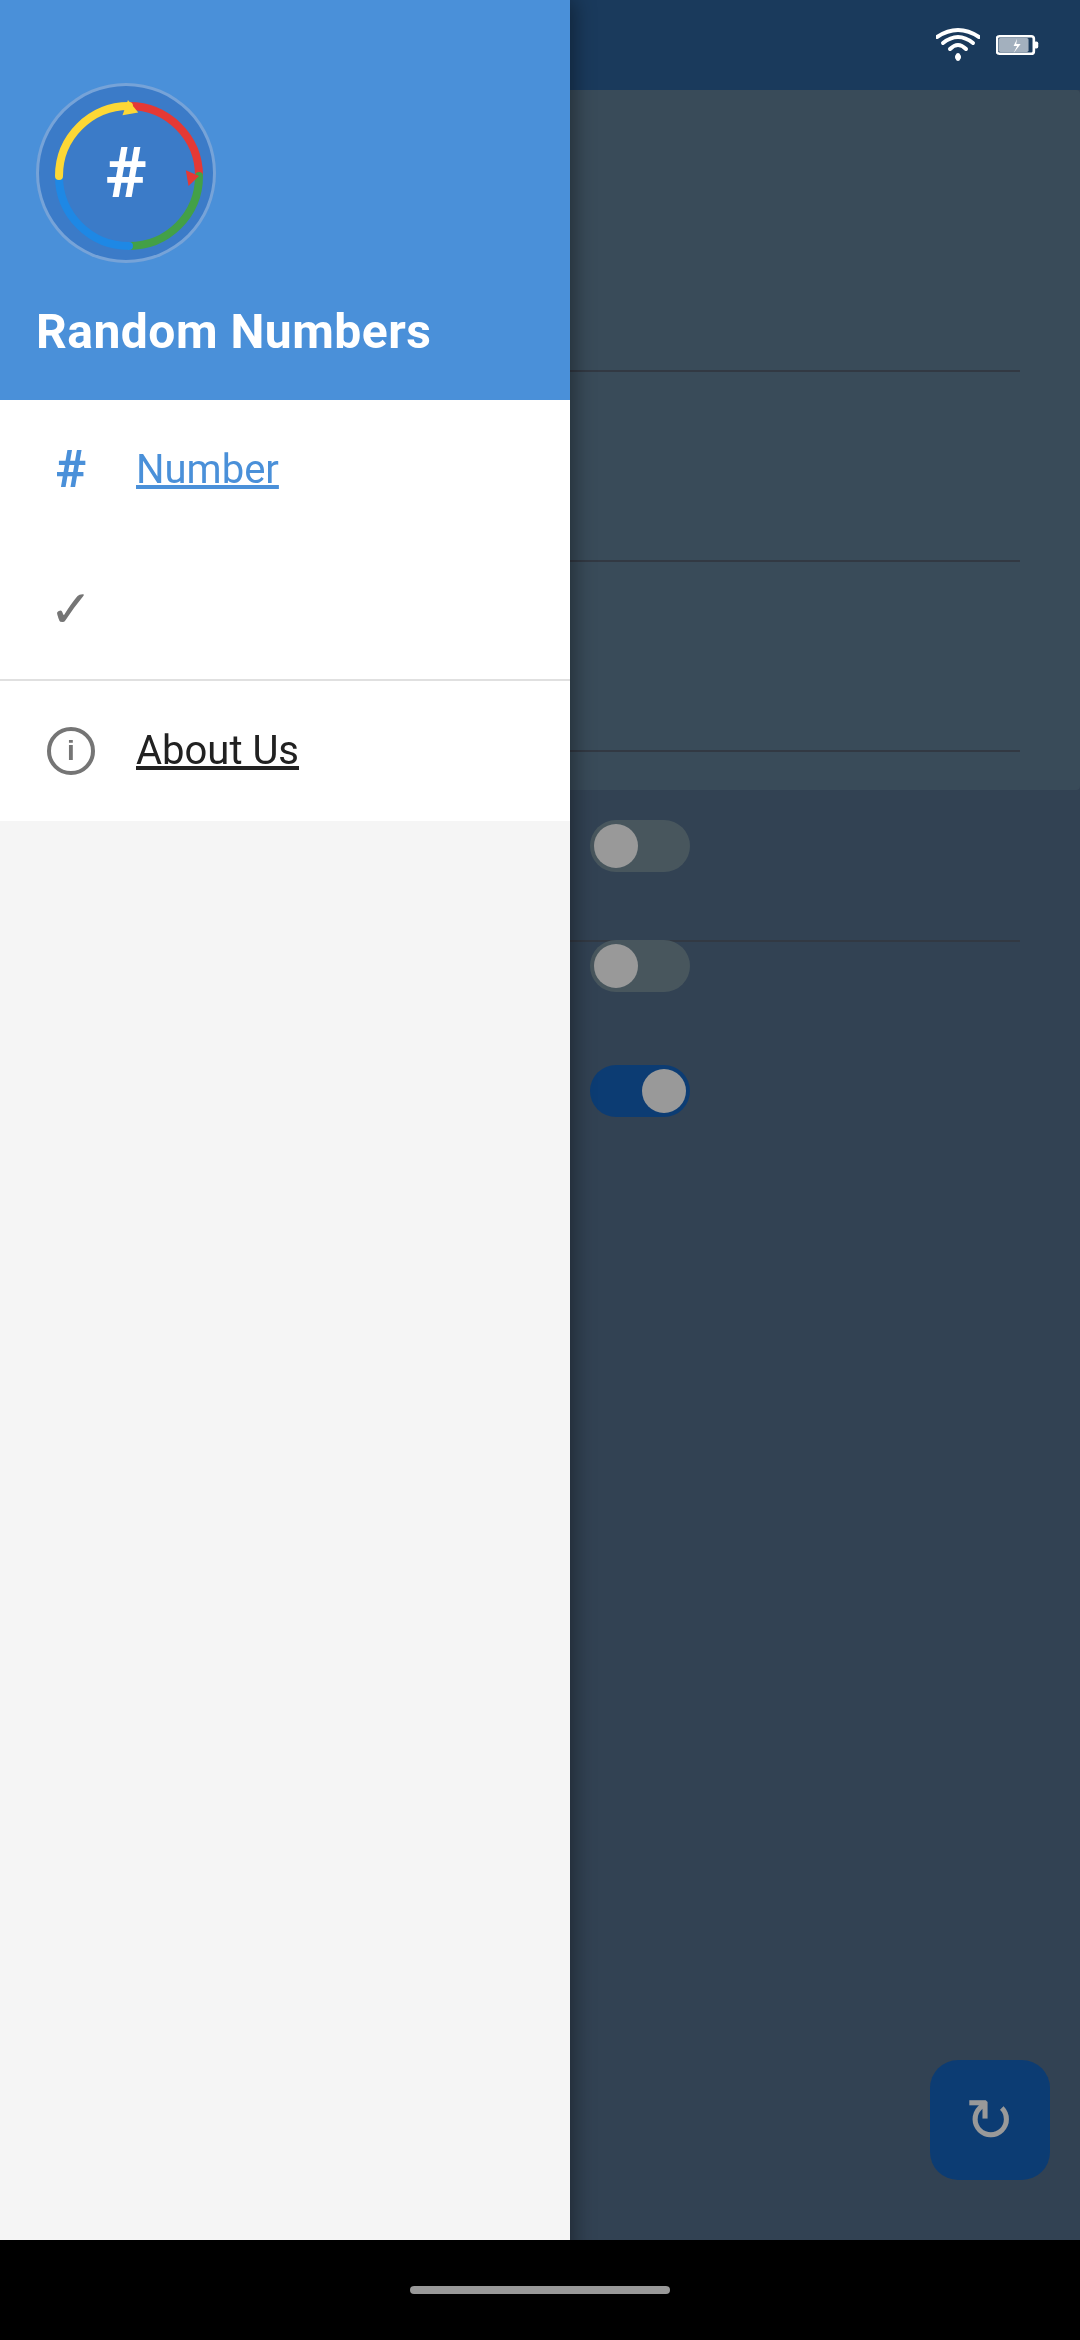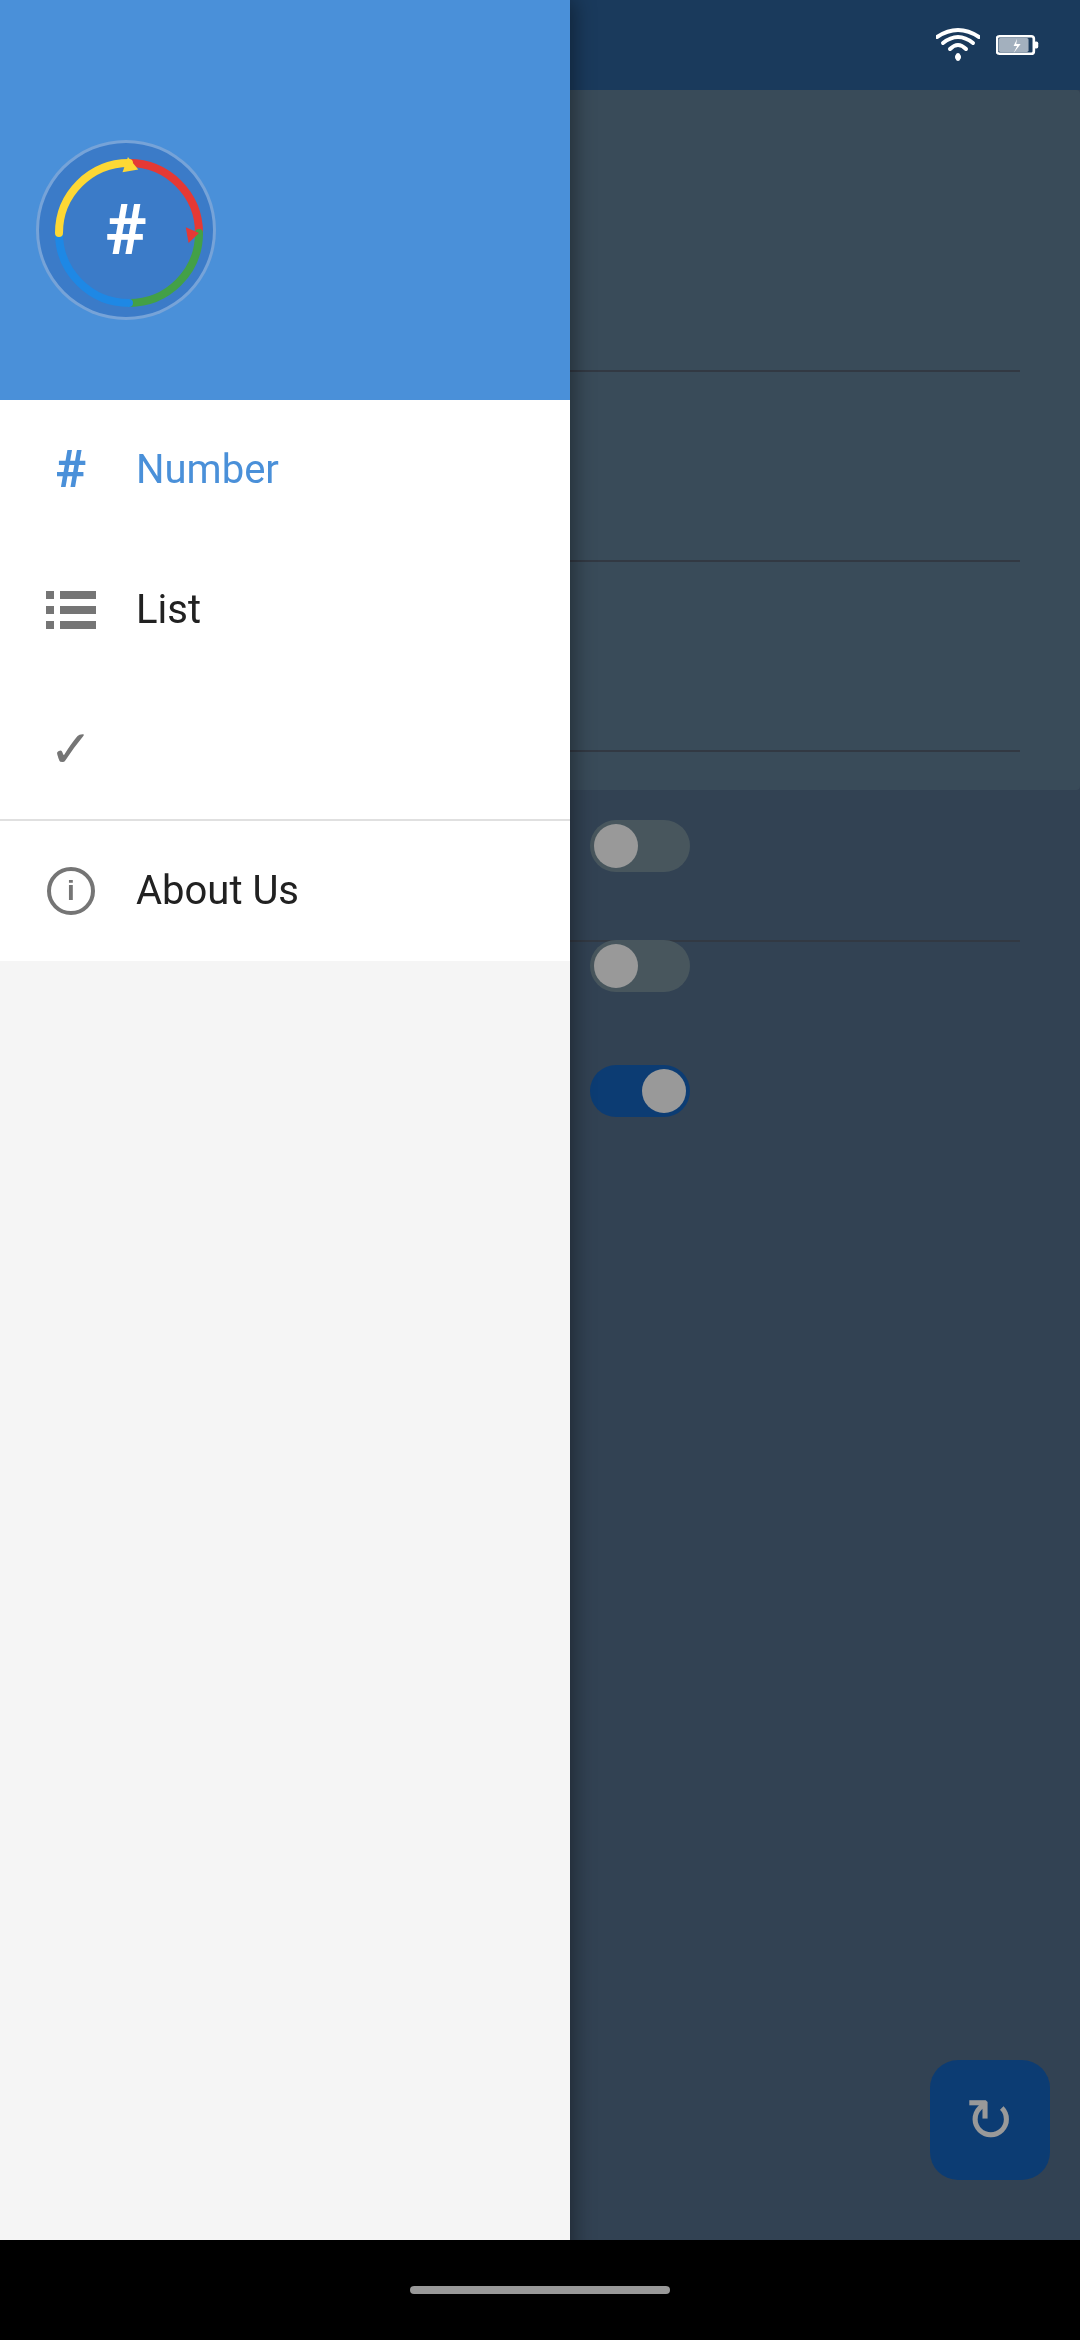--- a/index.html
+++ b/index.html
@@ -231,20 +231,21 @@
       color: #757575;
       font-size: 46px;
       flex-shrink: 0;
       margin-right: 30px;
     }
 
     .item-label {
       font-size: 40px;
       color: #212121;
       font-weight: 400;
+      text-decoration: underline;
     }
 
     
     .bottom-bar {
       position: absolute;
       bottom: 0; left: 0;
       width: 1080px;
       height: 100px;
       background: #000;
       z-index: 300;
@@ -307,42 +308,30 @@
         <path d="M20 90 A70 70 0 0 1 90 20" stroke="#fdd835" stroke-width="8" fill="none" stroke-linecap="round"></path>
 
         <polygon points="90,14 82,28 98,28" fill="#fdd835" transform="rotate(-10,90,20)"></polygon>
 
         <polygon points="160,90 148,82 148,98" fill="#e53935" transform="rotate(-10,160,90)"></polygon>
       </svg>
       <div class="app-logo-inner">
         <span class="hash-symbol">#</span>
       </div>
     </div>
+    <span class="drawer-app-name">Random Numbers</span>
   </div>
 
   <div class="drawer-menu">
 
     <div class="drawer-item active">
       <div class="item-icon" style="color:#4a90d9;font-size:52px;font-weight:700;">#</div>
       <span class="item-label">Number</span>
     </div>
 
-    <div class="drawer-item">
-      <div class="item-icon" style="font-size:44px;">
-        <svg width="50" height="46" viewBox="0 0 50 46" fill="none">
-          <rect x="0" y="4" width="8" height="8" fill="#757575"></rect>
-          <rect x="14" y="4" width="36" height="8" fill="#757575"></rect>
-          <rect x="0" y="19" width="8" height="8" fill="#757575"></rect>
-          <rect x="14" y="19" width="36" height="8" fill="#757575"></rect>
-          <rect x="0" y="34" width="8" height="8" fill="#757575"></rect>
-          <rect x="14" y="34" width="36" height="8" fill="#757575"></rect>
-        </svg>
-      </div>
-      <span class="item-label">List</span>
-    </div>
 
     <div class="drawer-item" style="border-bottom:1px solid #e0e0e0;">
       <div class="item-icon" style="font-size:52px;color:#757575;">✓</div>
     </div>
 
     <div class="drawer-divider"></div>
 
 
     <div class="drawer-item">
       <div class="item-icon">

